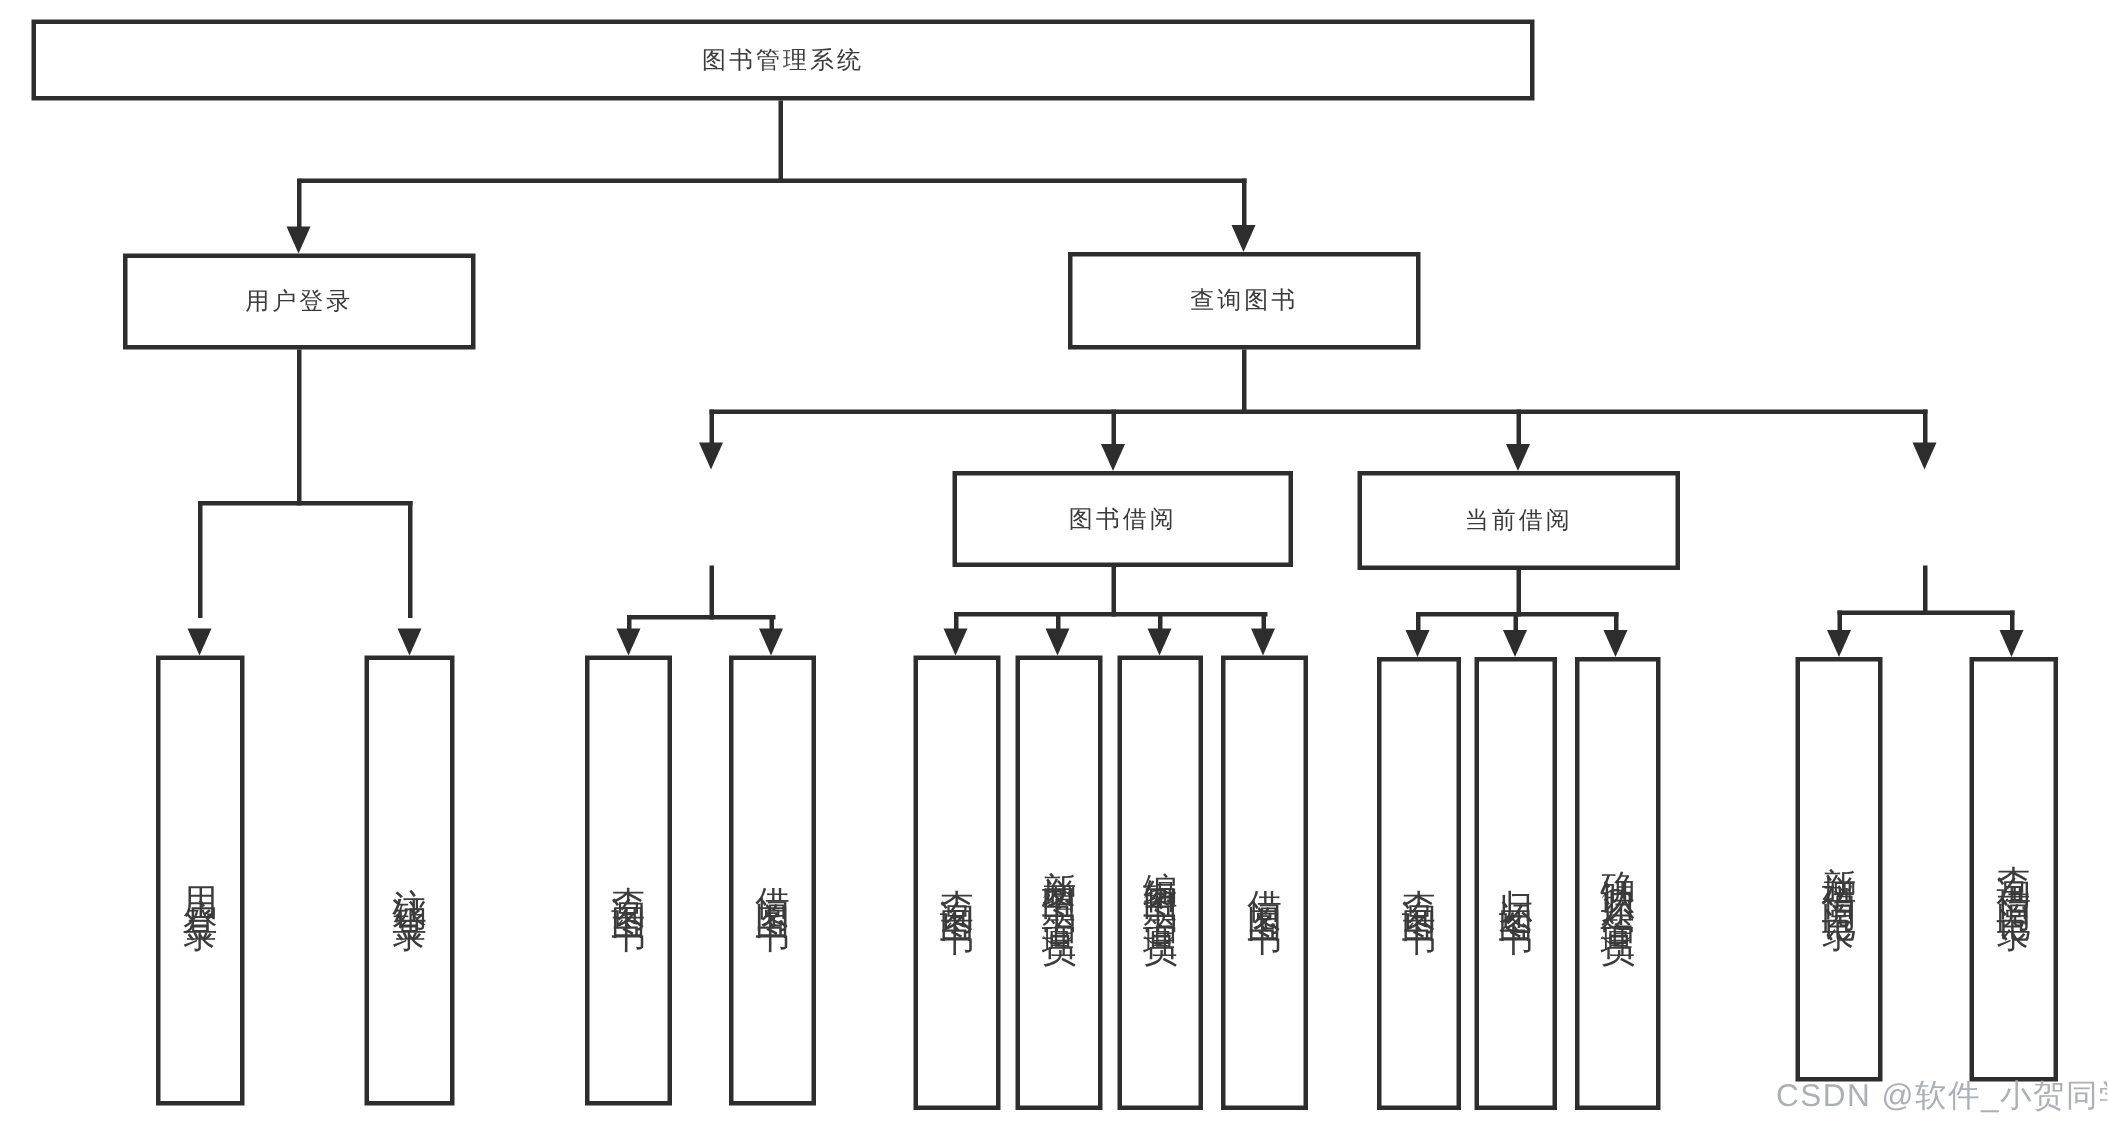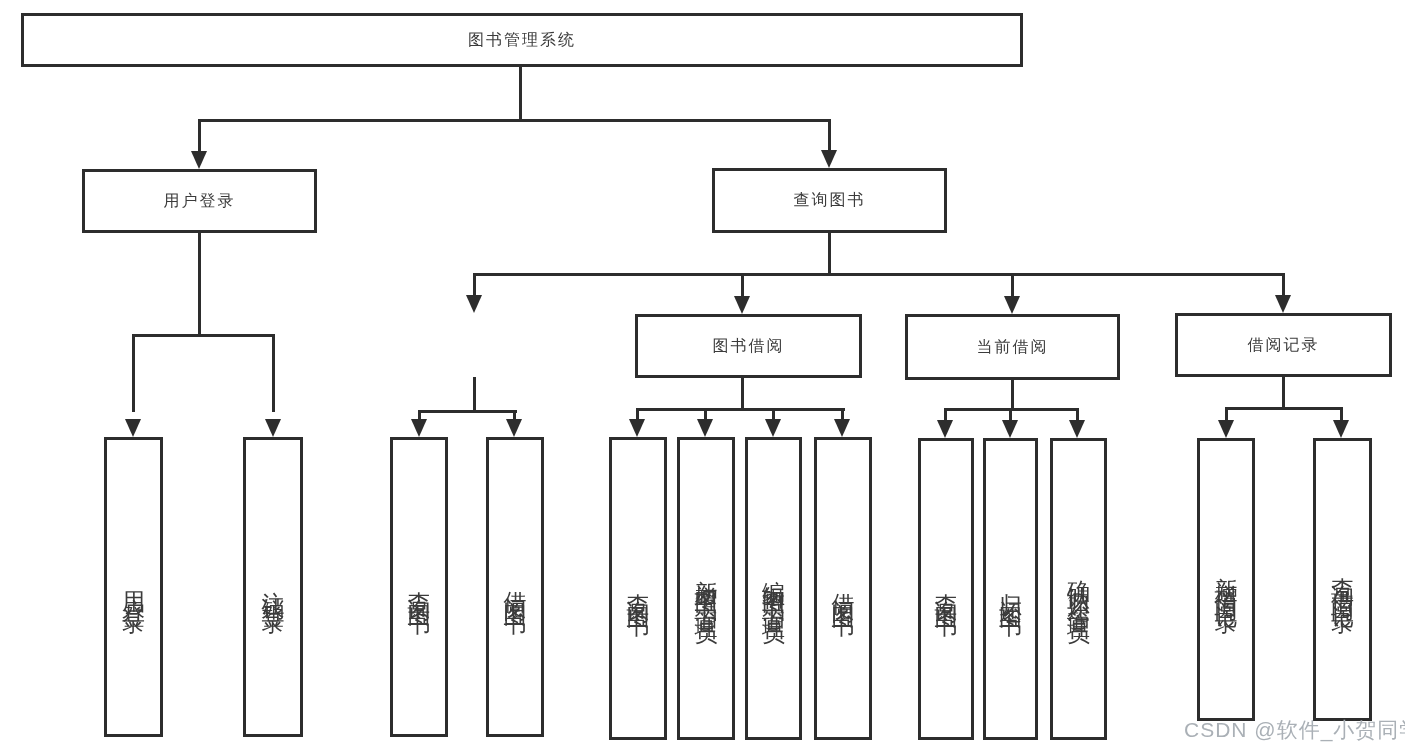--- a/index.html
+++ b/index.html
@@ -79,21 +79,20 @@
   <div class="ar" style="left:466px;top:295px;"></div>
   <div class="vl" style="left:741px;top:273px;height:24px;"></div>
   <div class="ar" style="left:734px;top:296px;"></div>
   <div class="vl" style="left:1011px;top:273px;height:24px;"></div>
   <div class="ar" style="left:1004px;top:296px;"></div>
   <div class="vl" style="left:1282px;top:273px;height:24px;"></div>
   <div class="ar" style="left:1275px;top:295px;"></div>
 
   <div class="node" id="box-borrowing">图书借阅</div>
   <div class="node" id="box-current">当前借阅</div>
-  <div class="node" id="box-records">借阅记录</div>
 
   <div class="vl" style="left:473px;top:377px;height:36px;"></div>
   <div class="hl" style="left:418px;top:410px;width:99px;"></div>
   <div class="vl" style="left:418px;top:410px;height:12px;"></div>
   <div class="ar" style="left:411px;top:419px;"></div>
   <div class="vl" style="left:513px;top:410px;height:12px;"></div>
   <div class="ar" style="left:506px;top:419px;"></div>
 
   <div class="vl" style="left:741px;top:378px;height:33px;"></div>
   <div class="hl" style="left:636px;top:408px;width:209px;"></div>

